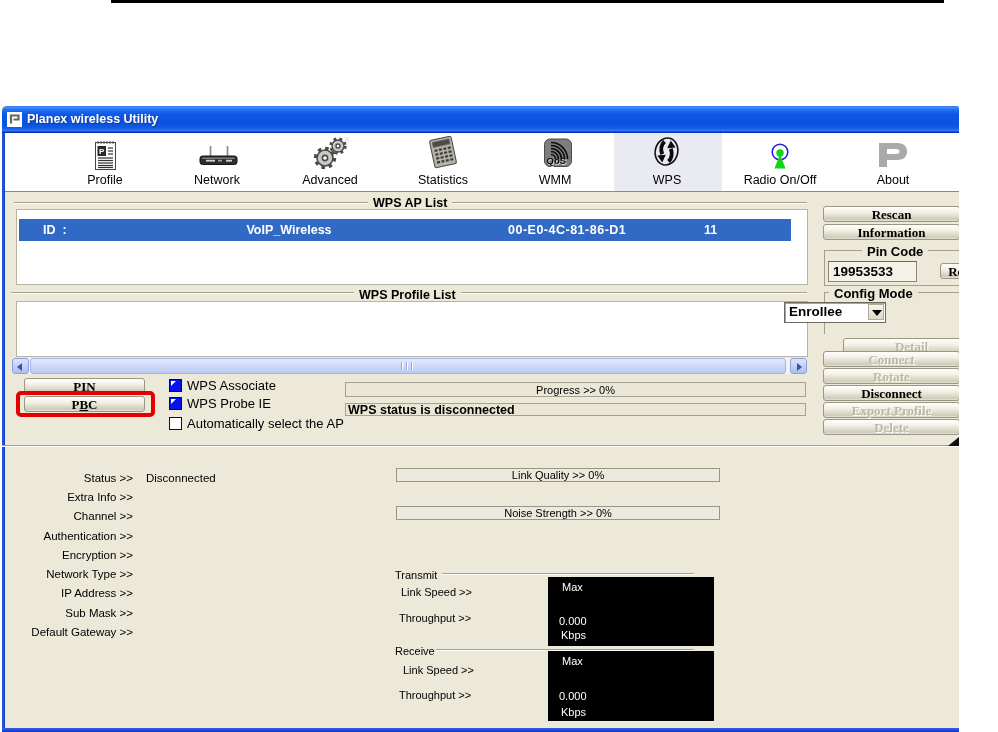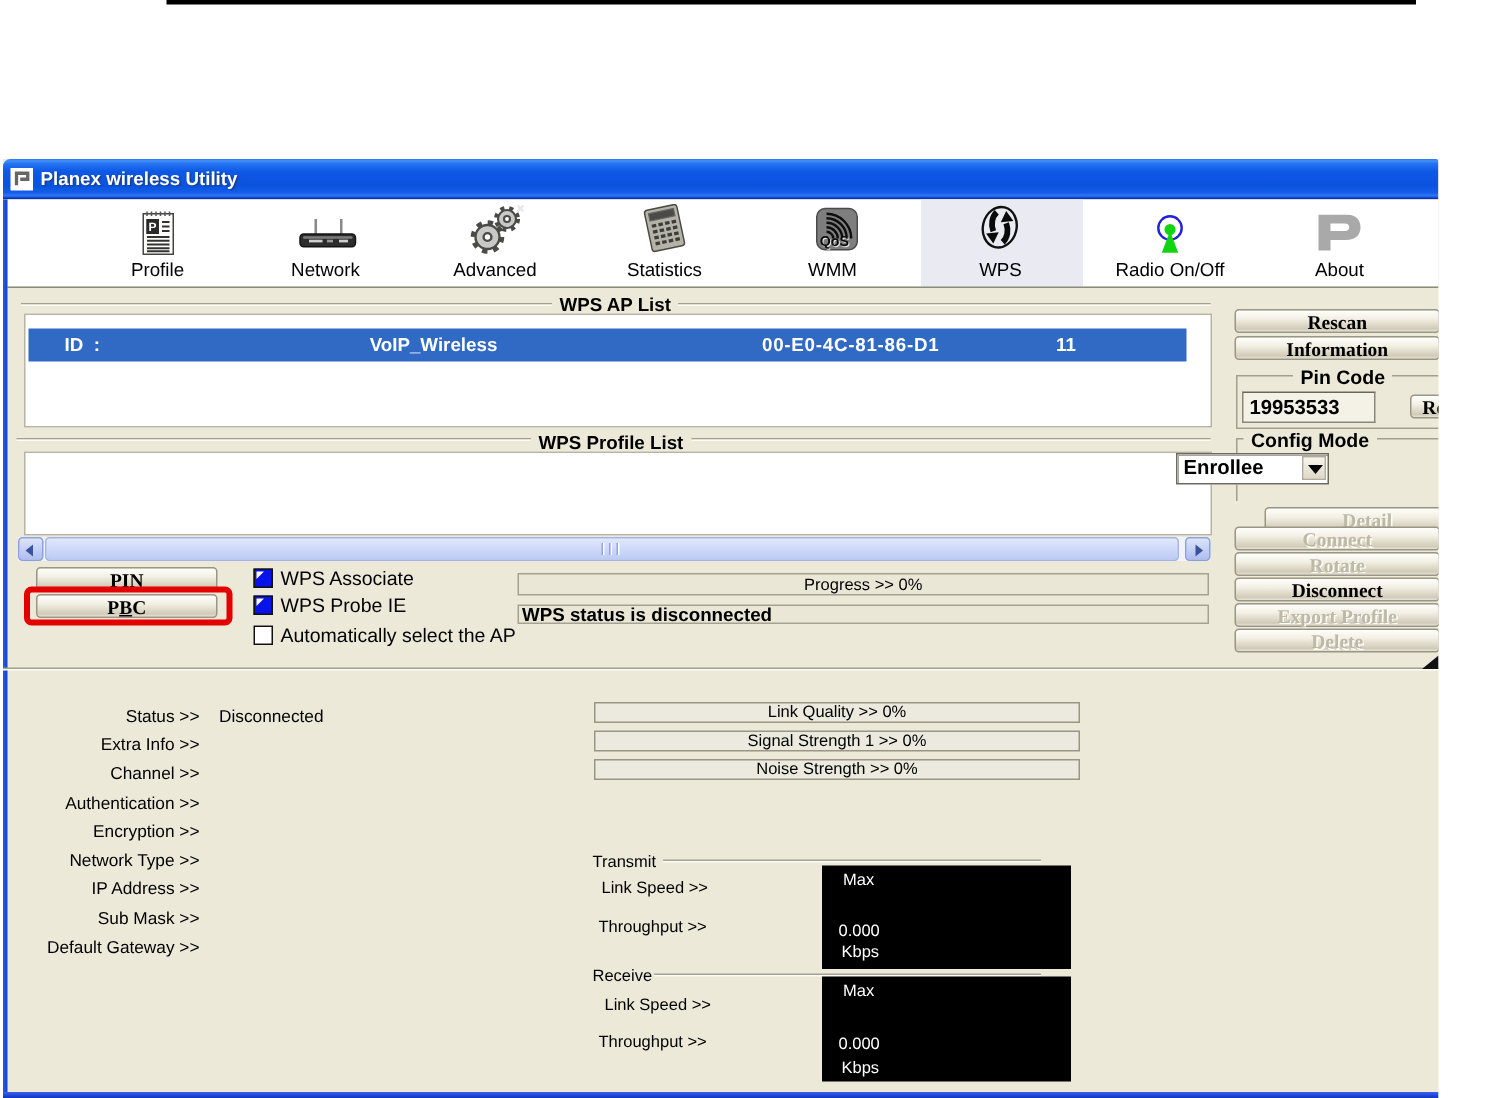--- a/index.html
+++ b/index.html
@@ -252,21 +252,20 @@
     <div class="rowlab" style="top:385px;">Extra Info &gt;&gt;</div>
     <div class="rowlab" style="top:404px;">Channel &gt;&gt;</div>
     <div class="rowlab" style="top:424px;">Authentication &gt;&gt;</div>
     <div class="rowlab" style="top:443px;">Encryption &gt;&gt;</div>
     <div class="rowlab" style="top:462px;">Network Type &gt;&gt;</div>
     <div class="rowlab" style="top:481px;">IP Address &gt;&gt;</div>
     <div class="rowlab" style="top:501px;">Sub Mask &gt;&gt;</div>
     <div class="rowlab" style="top:520px;">Default Gateway &gt;&gt;</div>
     <div class="abs" style="left:144px;top:366px;font-size:11.5px;">Disconnected</div>
     <div class="bar" style="top:362px;">Link Quality &gt;&gt; 0%</div>
-    <div class="bar" style="top:381px;">Signal Strength 1 &gt;&gt; 0%</div>
     <div class="bar" style="top:400px;">Noise Strength &gt;&gt; 0%</div>
     <div class="seclab" style="left:393px;top:463px;">Transmit</div>
     <div class="secline" style="left:440px;top:467px;width:252px;"></div>
     <div class="seclab" style="left:399px;top:480px;">Link Speed &gt;&gt;</div>
     <div class="seclab" style="left:397px;top:506px;">Throughput &gt;&gt;</div>
     <div class="blackbox" style="top:471px;height:69px;">
       <span class="abs" style="left:14px;top:4px;">Max</span>
       <span class="abs" style="left:11px;top:38px;">0.000</span>
       <span class="abs" style="left:13px;top:52px;">Kbps</span>
     </div>

